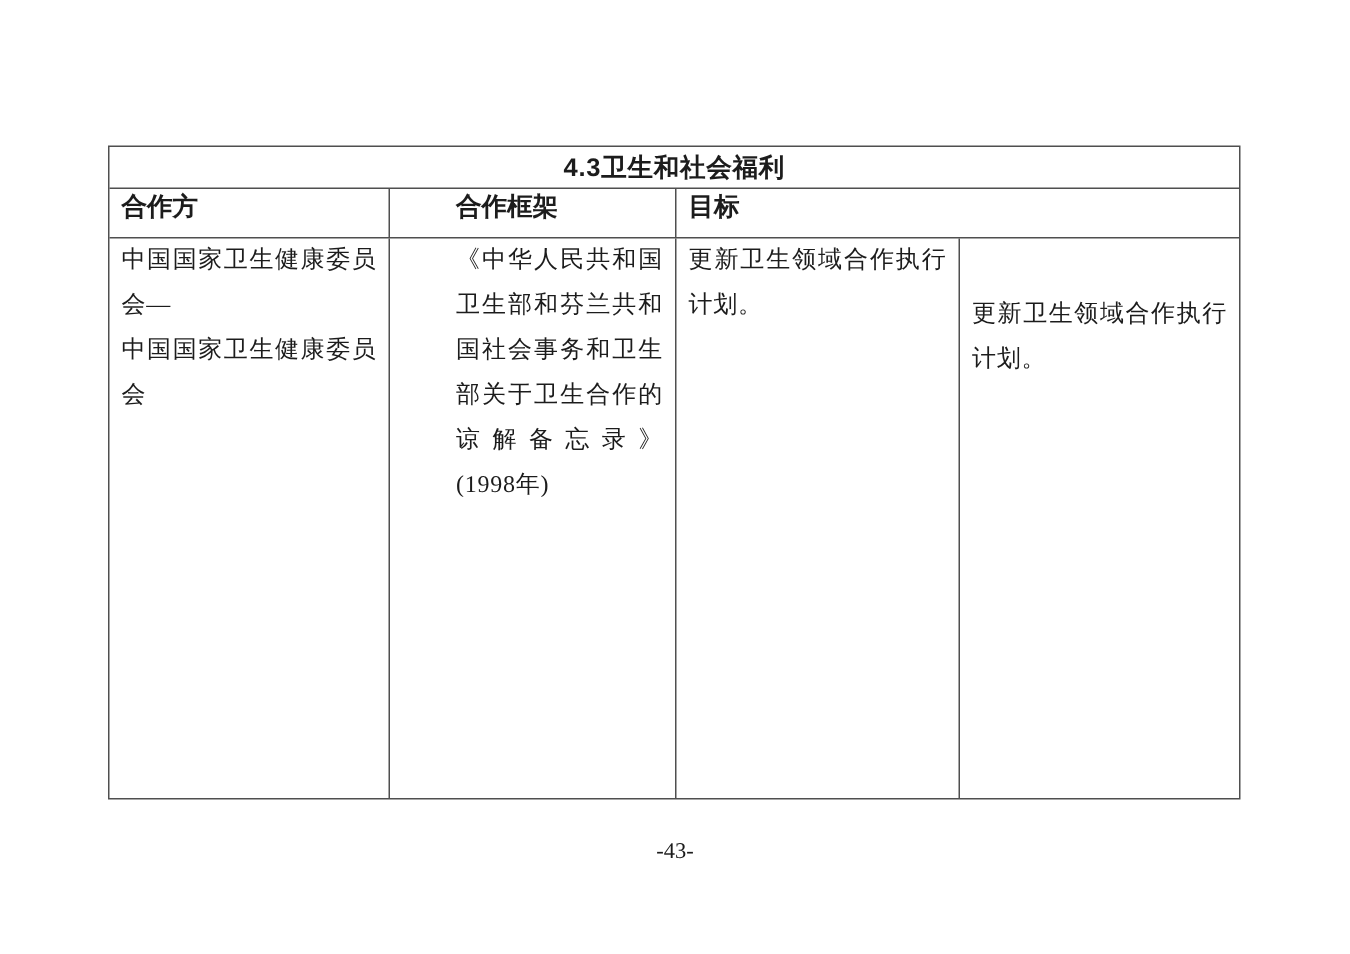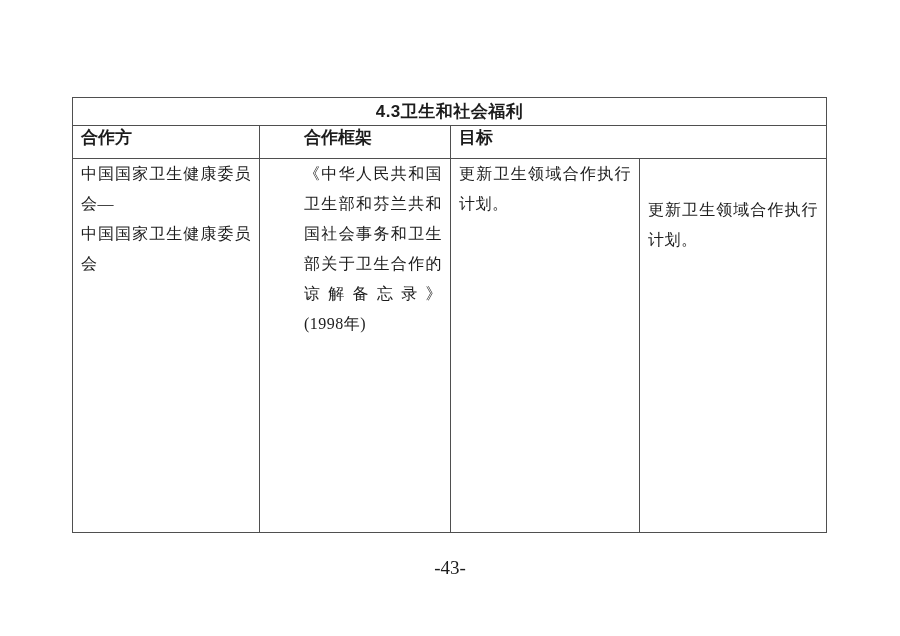--- a/index.html
+++ b/index.html
@@ -79,21 +79,21 @@
   }
   .body-row .cell p.p-gap {
     margin-top: 36px;
   }
   .page-number {
     position: absolute;
     left: 0;
     top: 558px;
     width: 100%;
     text-align: center;
-    font-size: 19px;
+    font-size: 15px;
     line-height: 20px;
     color: #1c1c1c;
   }
 </style>
 </head>
 <body>
 
 <div class="doc-table">
 
   <div class="title-row">

